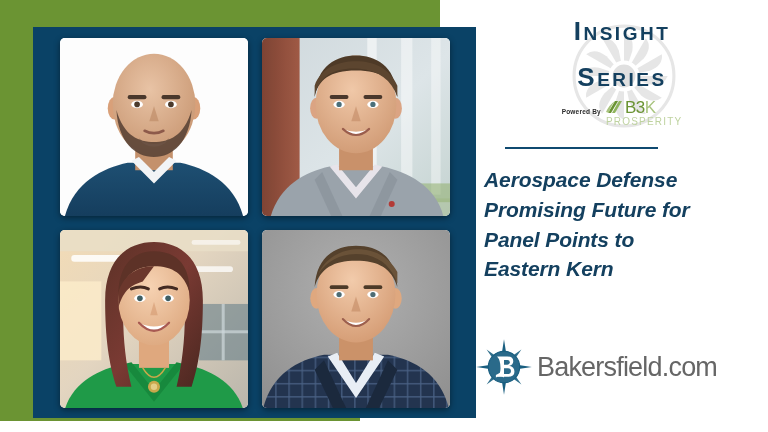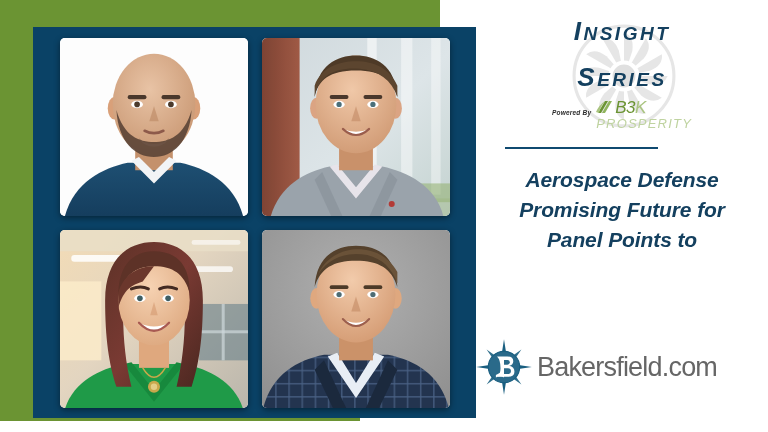--- a/index.html
+++ b/index.html
@@ -19,41 +19,41 @@
   .photo-grid{position:absolute;left:60px;top:38px;width:390px;height:370px;
               display:grid;grid-template-columns:1fr 1fr;grid-template-rows:1fr 1fr;
               gap:14px;}
   .photo{position:relative;border-radius:5px;overflow:hidden;background:#ffffff;
          box-shadow:0 2px 6px rgba(0,0,0,0.45);}
   .photo svg{display:block;width:100%;height:100%;}
 
   
   .right-col{position:absolute;left:476px;top:0;width:292px;height:432px;background:#ffffff;}
 
-  .brand-block{position:absolute;left:0;top:18px;width:292px;text-align:center;font-style:italic;}
+  .brand-block{position:absolute;left:0;top:18px;width:292px;text-align:center;}
   .watermark{position:absolute;left:96px;top:6px;width:104px;height:104px;opacity:1;}
   .brand-title{position:relative;color:#14405F;font-weight:bold;line-height:1.0;}
   .brand-line1{font-size:26px;letter-spacing:2.5px;}
   .brand-line2{font-size:26px;letter-spacing:2.5px;margin-top:20px;}
   .sc-cap{font-size:26px;}
   .sc-small{font-size:19px;}
 
   .powered-row{position:relative;margin-top:9px;display:flex;align-items:center;
                justify-content:center;gap:5px;}
   .powered-by{font-size:6.5px;font-weight:bold;color:#2b2b2b;letter-spacing:0.2px;
               transform:translateY(-2px);}
   .b3k{display:flex;flex-direction:column;align-items:flex-start;}
   .b3k-row{display:flex;align-items:center;gap:2px;}
   .b3k-text{font-size:17px;font-weight:normal;color:#6B9433;letter-spacing:-0.5px;line-height:1;}
   .b3k-k{color:#A9C47F;}
-  .b3k-sub{font-size:13px;color:#BFD3A0;letter-spacing:1.2px;line-height:1;margin-top:1px;}
+  .b3k-sub{font-size:10px;color:#BFD3A0;letter-spacing:1.2px;line-height:1;margin-top:1px;}
 
   .divider{position:absolute;left:29px;top:147px;width:153px;height:2px;background:#0F4A70;}
 
-  .headline{position:absolute;left:8px;top:165px;width:276px;text-align:center;
+  .headline{position:absolute;left:8px;top:165px;width:276px;
             color:#14405F;font-size:21px;font-style:italic;font-weight:bold;
             line-height:1.42;letter-spacing:-0.1px;}
 
   .bakersfield{position:absolute;left:0;top:338px;width:240px;
                display:flex;align-items:center;justify-content:center;gap:4px;}
   .bk-mark{width:58px;height:58px;flex:0 0 auto;}
   .bk-text{font-size:27px;color:#666666;letter-spacing:-0.8px;}
 </style>
 </head>
 <body>
@@ -334,20 +334,21 @@
         </span>
       </div>
     </div>
 
     <div class="divider"></div>
 
     <div class="headline">
       <div>Aerospace Defense</div>
       <div>Promising Future for</div>
       <div>Panel Points to</div>
+      <div>Eastern Kern</div>
     </div>
 
     <div class="bakersfield">
       <svg class="bk-mark" viewBox="0 0 100 100">
         <g fill="#1a5f80">
           <path d="M50 2 L54 28 L50 36 L46 28 Z"></path>
           <path d="M50 98 L54 72 L50 64 L46 72 Z"></path>
           <path d="M2 50 L28 46 L36 50 L28 54 Z"></path>
           <path d="M98 50 L72 46 L64 50 L72 54 Z"></path>
           <path d="M20 20 L40 34 L34 40 Z" opacity="0.9"></path>

